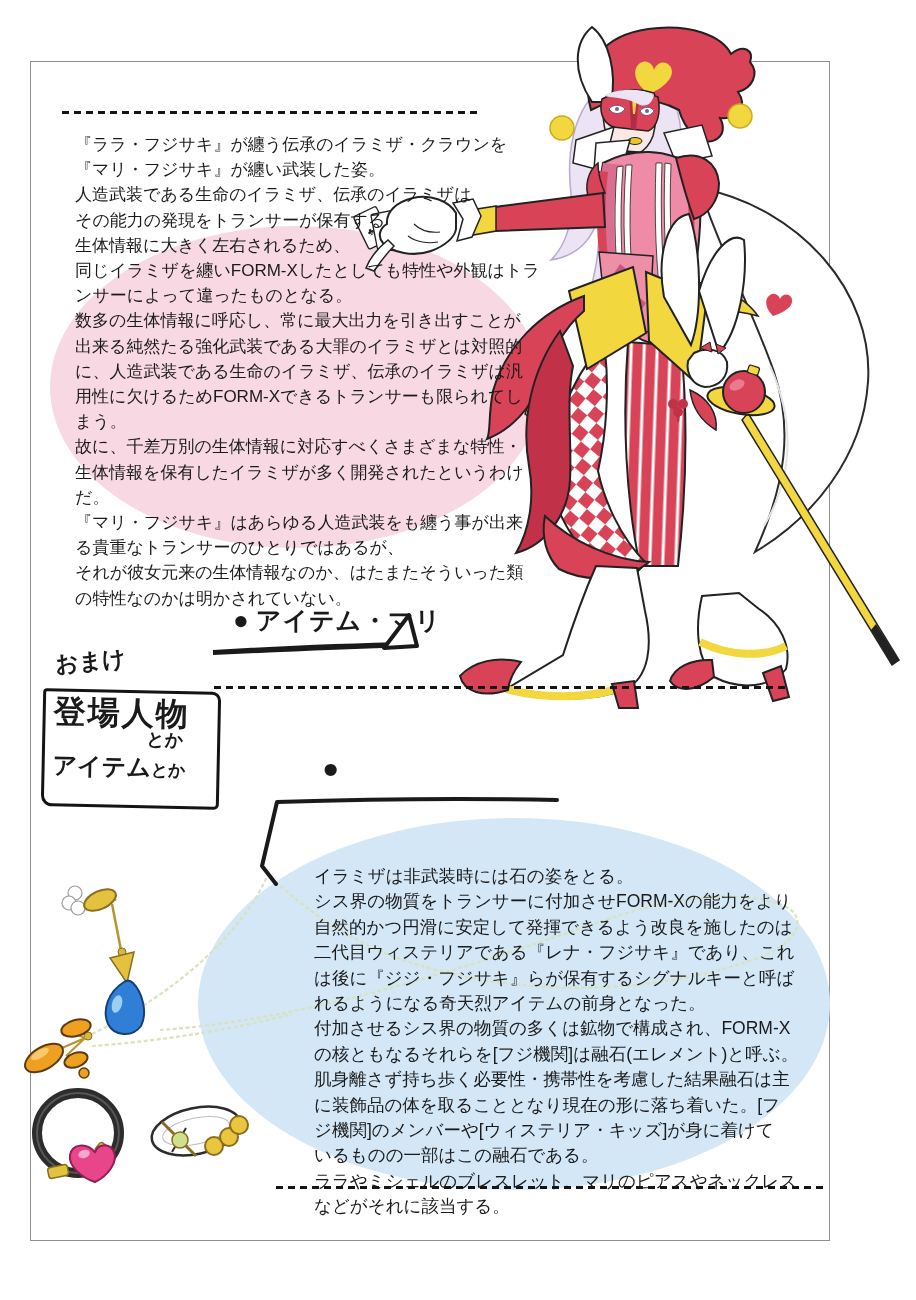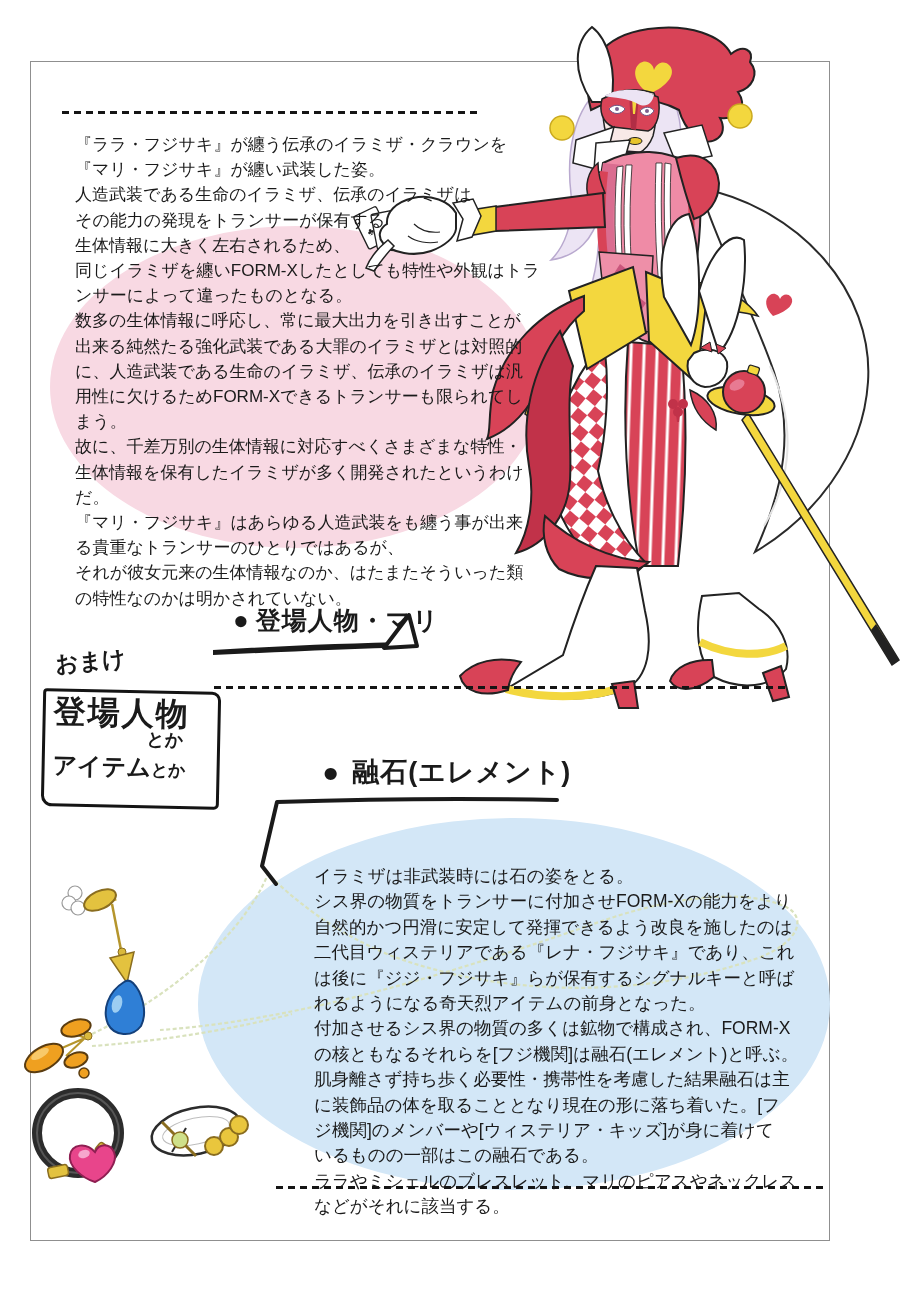--- a/index.html
+++ b/index.html
@@ -249,41 +249,40 @@
 故に、千差万別の生体情報に対応すべくさまざまな特性・
 生体情報を保有したイラミザが多く開発されたというわけ
 だ。
 『マリ・フジサキ』はあらゆる人造武装をも纏う事が出来
 る貴重なトランサーのひとりではあるが、
 それが彼女元来の生体情報なのか、はたまたそういった類
 の特性なのかは明かされていない。</div>
 
   <div id="clown-heading" class="abs heading">
     <span class="bullet">●</span>
-    <span>登場人物・マリ</span>
+    <span>アイテム・マリ</span>
   </div>
 
   <svg class="abs" viewBox="205 600 235 62" style="left:205px;top:600px;width:235px;height:62px;z-index:2">
     <path d="M 213,650 C 280,646 350,643 413,642 L 413,647 C 350,649 280,652 213,655 Z" fill="#1a1a1a"></path>
     <path d="M 384,648 L 417,646 L 409,615 Z" fill="#ffffff" stroke="#1a1a1a" stroke-width="4" stroke-linejoin="round"></path>
   </svg>
 
   <div id="omake-label" class="abs">おまけ</div>
 
   <div id="omake-box" class="abs">
     <div class="l1">登場人物</div>
     <div class="l2">とか</div>
     <div class="l3">
       <span>アイテム</span><span class="suffix">とか</span>
     </div>
   </div>
 
   <div id="element-heading" class="abs heading">
     <span class="bullet">●</span>
-    <span>融石(エレメント)</span>
   </div>
 
   <svg class="abs" viewBox="250 790 320 105" style="left:250px;top:790px;width:320px;height:105px;z-index:2">
     <path d="M 557,800 C 460,798 370,799 277,802 L 262,866 L 276,884" fill="none" stroke="#1a1a1a" stroke-width="4" stroke-linecap="round" stroke-linejoin="round"></path>
   </svg>
 
   <div id="element-body" class="abs body-text">イラミザは非武装時には石の姿をとる。
 シス界の物質をトランサーに付加させFORM-Xの能力をより
 自然的かつ円滑に安定して発揮できるよう改良を施したのは
 二代目ウィステリアである『レナ・フジサキ』であり、これ

